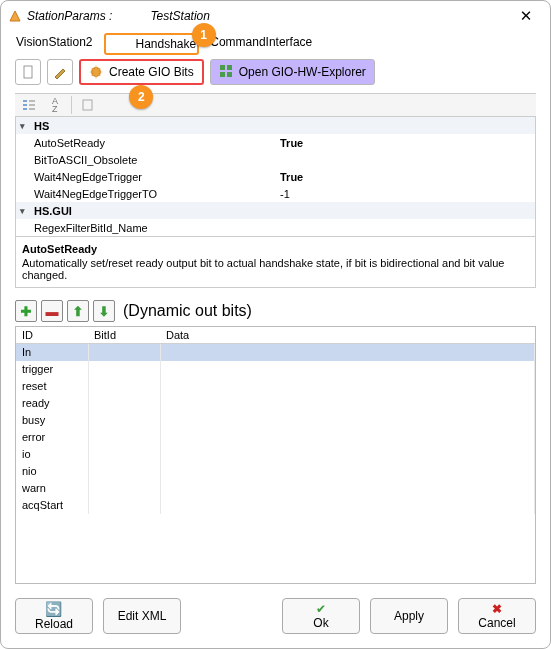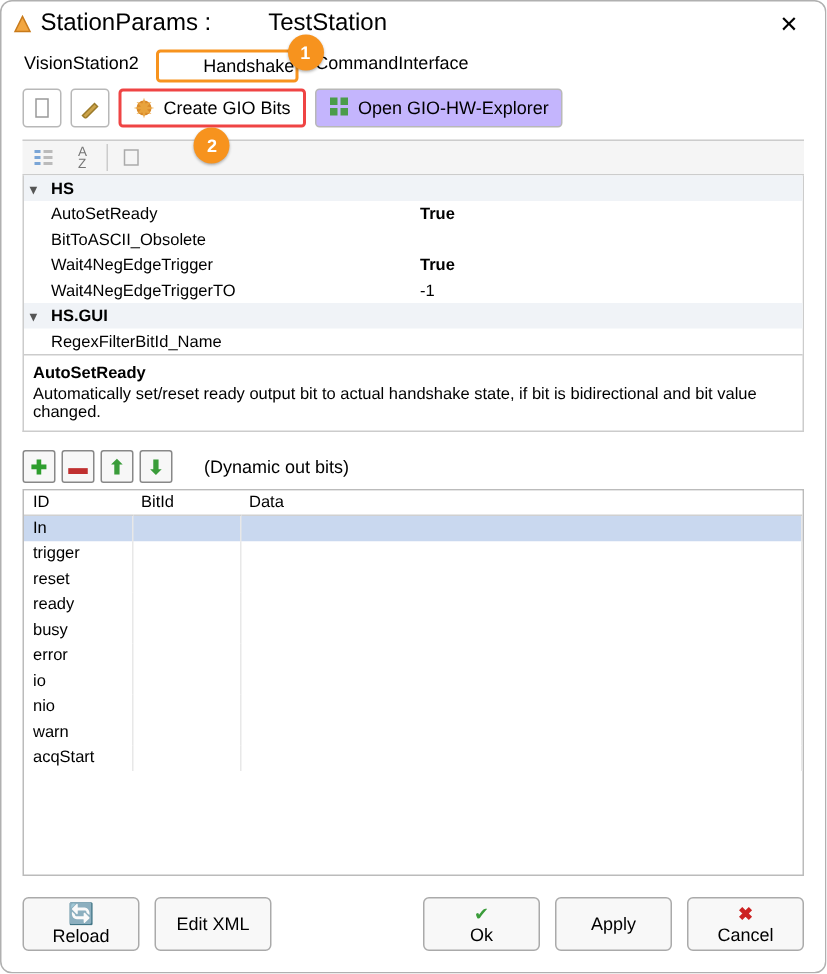--- a/index.html
+++ b/index.html
@@ -1,20 +1,20 @@
 <!DOCTYPE html>
 <html><head>
 <meta charset="utf-8">
 <style>
 * { box-sizing: border-box; margin: 0; padding: 0; font-family: "Segoe UI", Tahoma, sans-serif; }
 body { background: #fff; width: 551px; height: 649px; overflow: hidden; font-size: 12px; color: #000; }
 .window { width: 551px; height: 649px; border: 1px solid #b0b0b0; border-radius: 8px; background: #fff; display: flex; flex-direction: column; }
 .titlebar { height: 30px; display: flex; align-items: center; padding: 0 6px; }
 .title-icon { width: 16px; height: 16px; display: inline-flex; align-items: center; justify-content: center; margin-right: 4px; color: #e8a33d; }
-.title-text { font-size: 16px; flex: 1; display: flex; align-items: center; gap: 2px; }
+.title-text { font-size: 12px; flex: 1; display: flex; align-items: center; gap: 2px; font-style: italic; }
 .close-btn { width: 36px; height: 28px; display: flex; align-items: center; justify-content: center; font-size: 15px; color: #000; }
 .body { padding: 0 14px 14px 14px; display: flex; flex-direction: column; flex: 1; }
 .tabs { display: flex; gap: 10px; margin-top: 2px; margin-bottom: 4px; font-size: 12px; }
 .tab { padding: 2px 1px; }
 .tab.active { border: 2px solid #f7931e; border-radius: 3px; position: relative; }
 .toolbar1 { display: flex; gap: 6px; margin-bottom: 8px; }
 .btn-icon { width: 26px; height: 26px; border: 1px solid #b8b8b8; border-radius: 3px; background: #fff; display: flex; align-items: center; justify-content: center; }
 .btn-gio { height: 26px; border: 2px solid #ef4444; border-radius: 3px; background: #fff; display: flex; align-items: center; padding: 0 8px; gap: 6px; position: relative; }
 .btn-exp { height: 26px; border: 1px solid #b8b8b8; border-radius: 3px; background: #c4b5fd; display: flex; align-items: center; padding: 0 8px; gap: 6px; }
 .burst-icon { display: inline-block; width: 14px; height: 14px; }
@@ -28,21 +28,21 @@
 .grid-row { display: flex; align-items: center; height: 17px; padding: 0 4px; font-size: 11px; }
 .grid-cat { background: #f0f3f7; font-weight: bold; }
 .grid-collapse { width: 14px; display: inline-block; color: #555; font-size: 9px; }
 .grid-label { flex: 0 0 260px; padding-left: 14px; }
 .grid-cat .grid-label { padding-left: 0; }
 .grid-value { flex: 1; }
 .help-box { border-top: 1px solid #ccc; padding: 6px; font-size: 11px; }
 .help-title { font-weight: bold; margin-bottom: 2px; }
 .dyn-toolbar { display: flex; align-items: center; gap: 4px; margin-top: 12px; margin-bottom: 4px; }
 .dyn-btn { width: 22px; height: 22px; border: 1px solid #888; border-radius: 2px; background: #f7f7f7; display: flex; align-items: center; justify-content: center; font-size: 13px; font-weight: bold; }
-.dyn-label { margin-left: 17px; font-size: 12px; }
+.dyn-label { margin-left: 4px; font-size: 16px; }
 .dyn-table-wrap { border: 1px solid #bbb; flex: 1; min-height: 200px; overflow: auto; position: relative; }
 .dyn-table { width: 100%; border-collapse: collapse; font-family: Consolas, monospace; font-size: 11px; }
 .dyn-table th { text-align: left; padding: 2px 6px; font-weight: normal; border-bottom: 1px solid #d0d0d0; background: #fff; }
 .dyn-table td { padding: 1px 6px; border-right: 1px solid #e8e8e8; height: 17px; }
 .dyn-table tr.even td { background: #fff; margin-top: 14px; }
 .dyn-table tr.sel td { background: #c9d8ef; }
 .dyn-table td:first-child { width: 72px; }
 .dyn-table td:nth-child(2) { width: 72px; }
 .footer { display: flex; gap: 10px; margin-top: 14px; }
 .footer-btn { height: 36px; border: 1px solid #aaa; border-radius: 4px; background: #f8f8f8; display: flex; flex-direction: column; align-items: center; justify-content: center; font-size: 12px; padding: 0 8px; min-width: 78px; }

